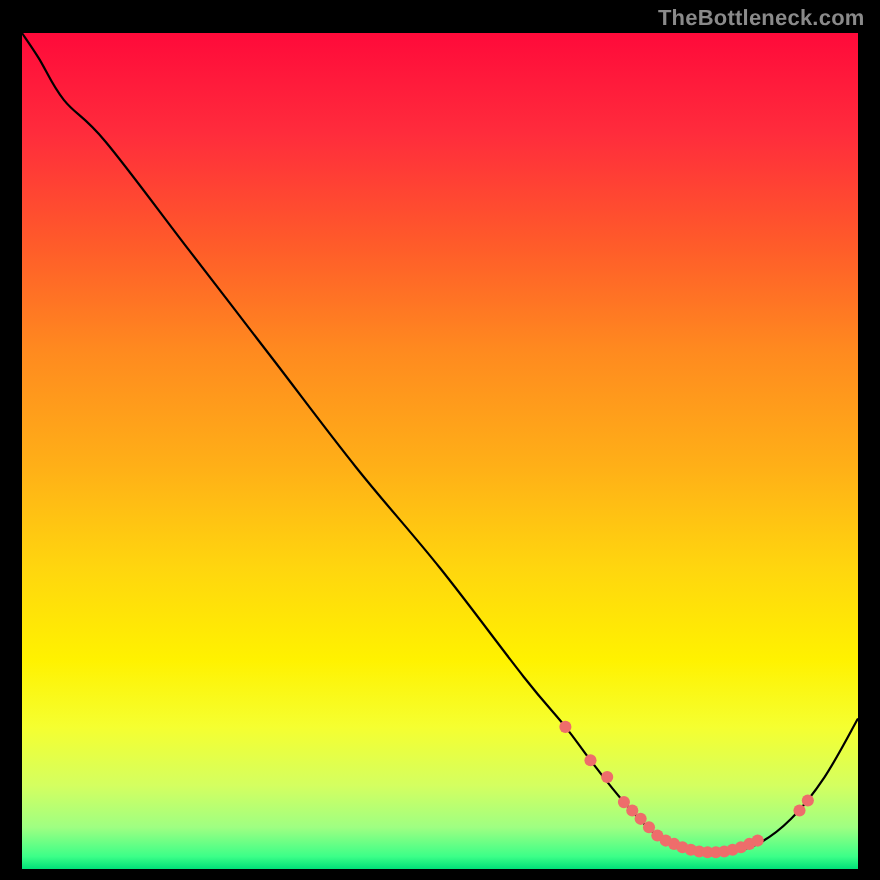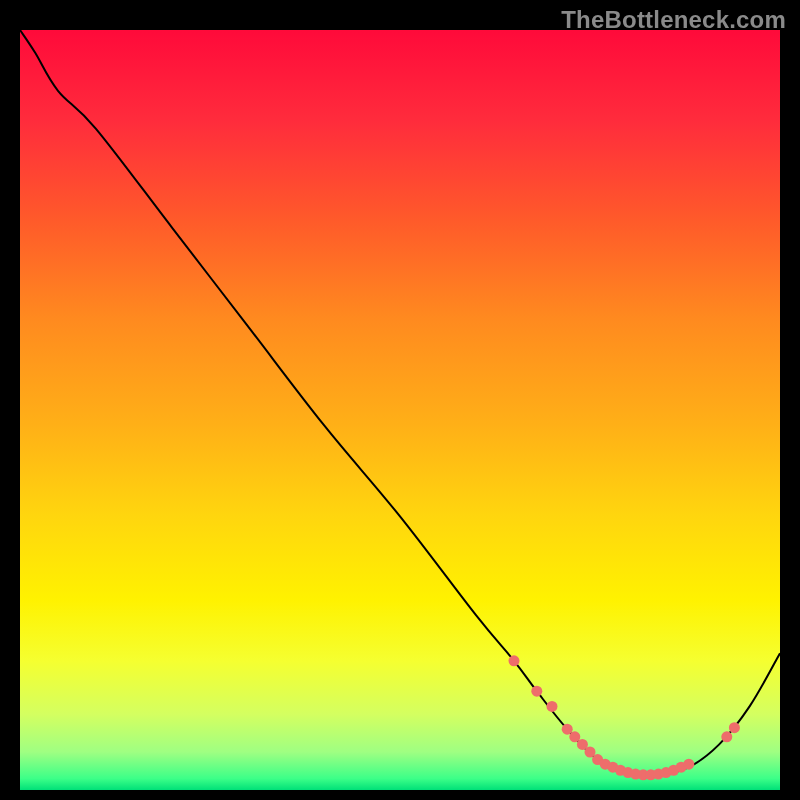--- a/index.html
+++ b/index.html
@@ -15,21 +15,21 @@
     top: 0;
     left: 0;
     width: 800px;
     height: 800px;
   }
   .watermark {
     position: absolute;
     top: 6px;
     right: 14px;
     font-family: Arial, Helvetica, sans-serif;
-    font-size: 24px;
+    font-size: 20px;
     font-weight: 600;
     color: #8a8a8a;
     letter-spacing: 0.2px;
   }
 </style>
 </head>
 <body>
 
 <svg class="canvas" viewBox="0 0 800 800" preserveAspectRatio="none">
   <defs>

